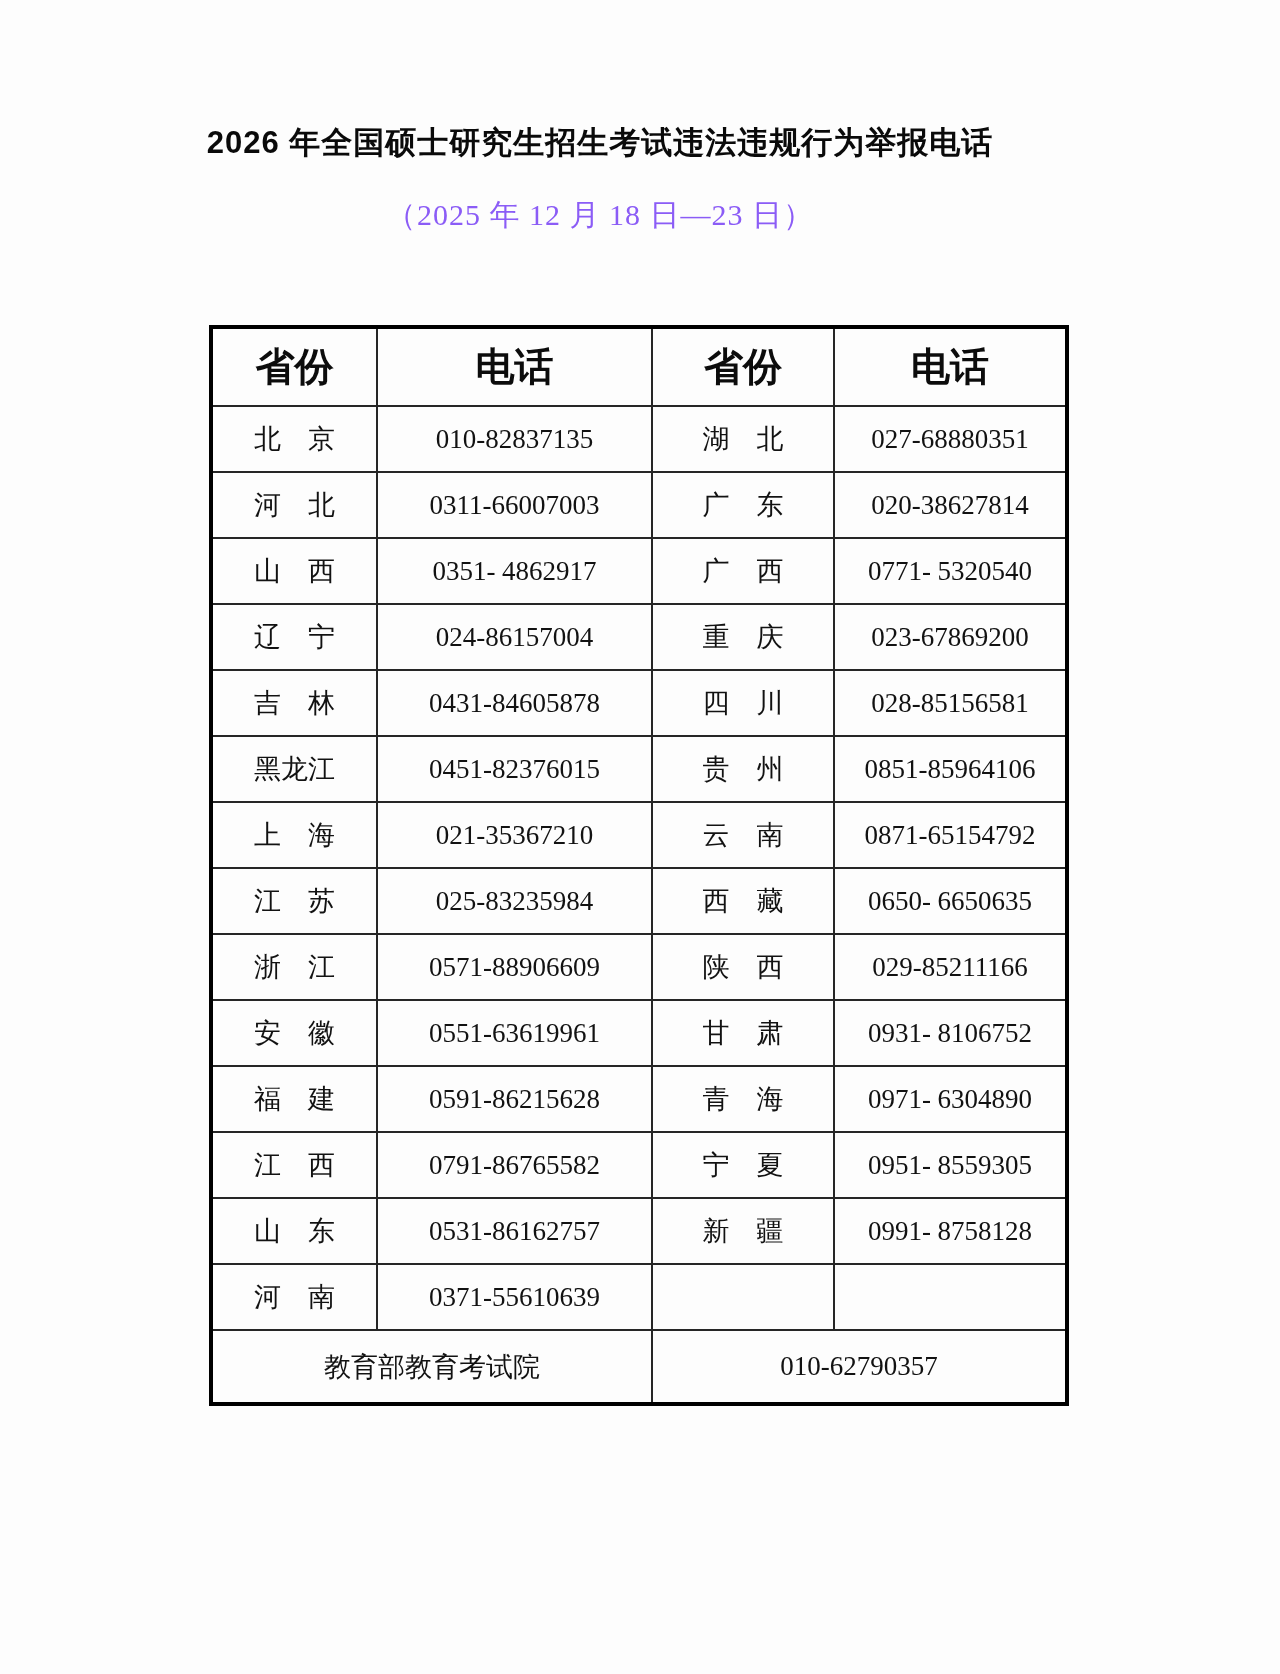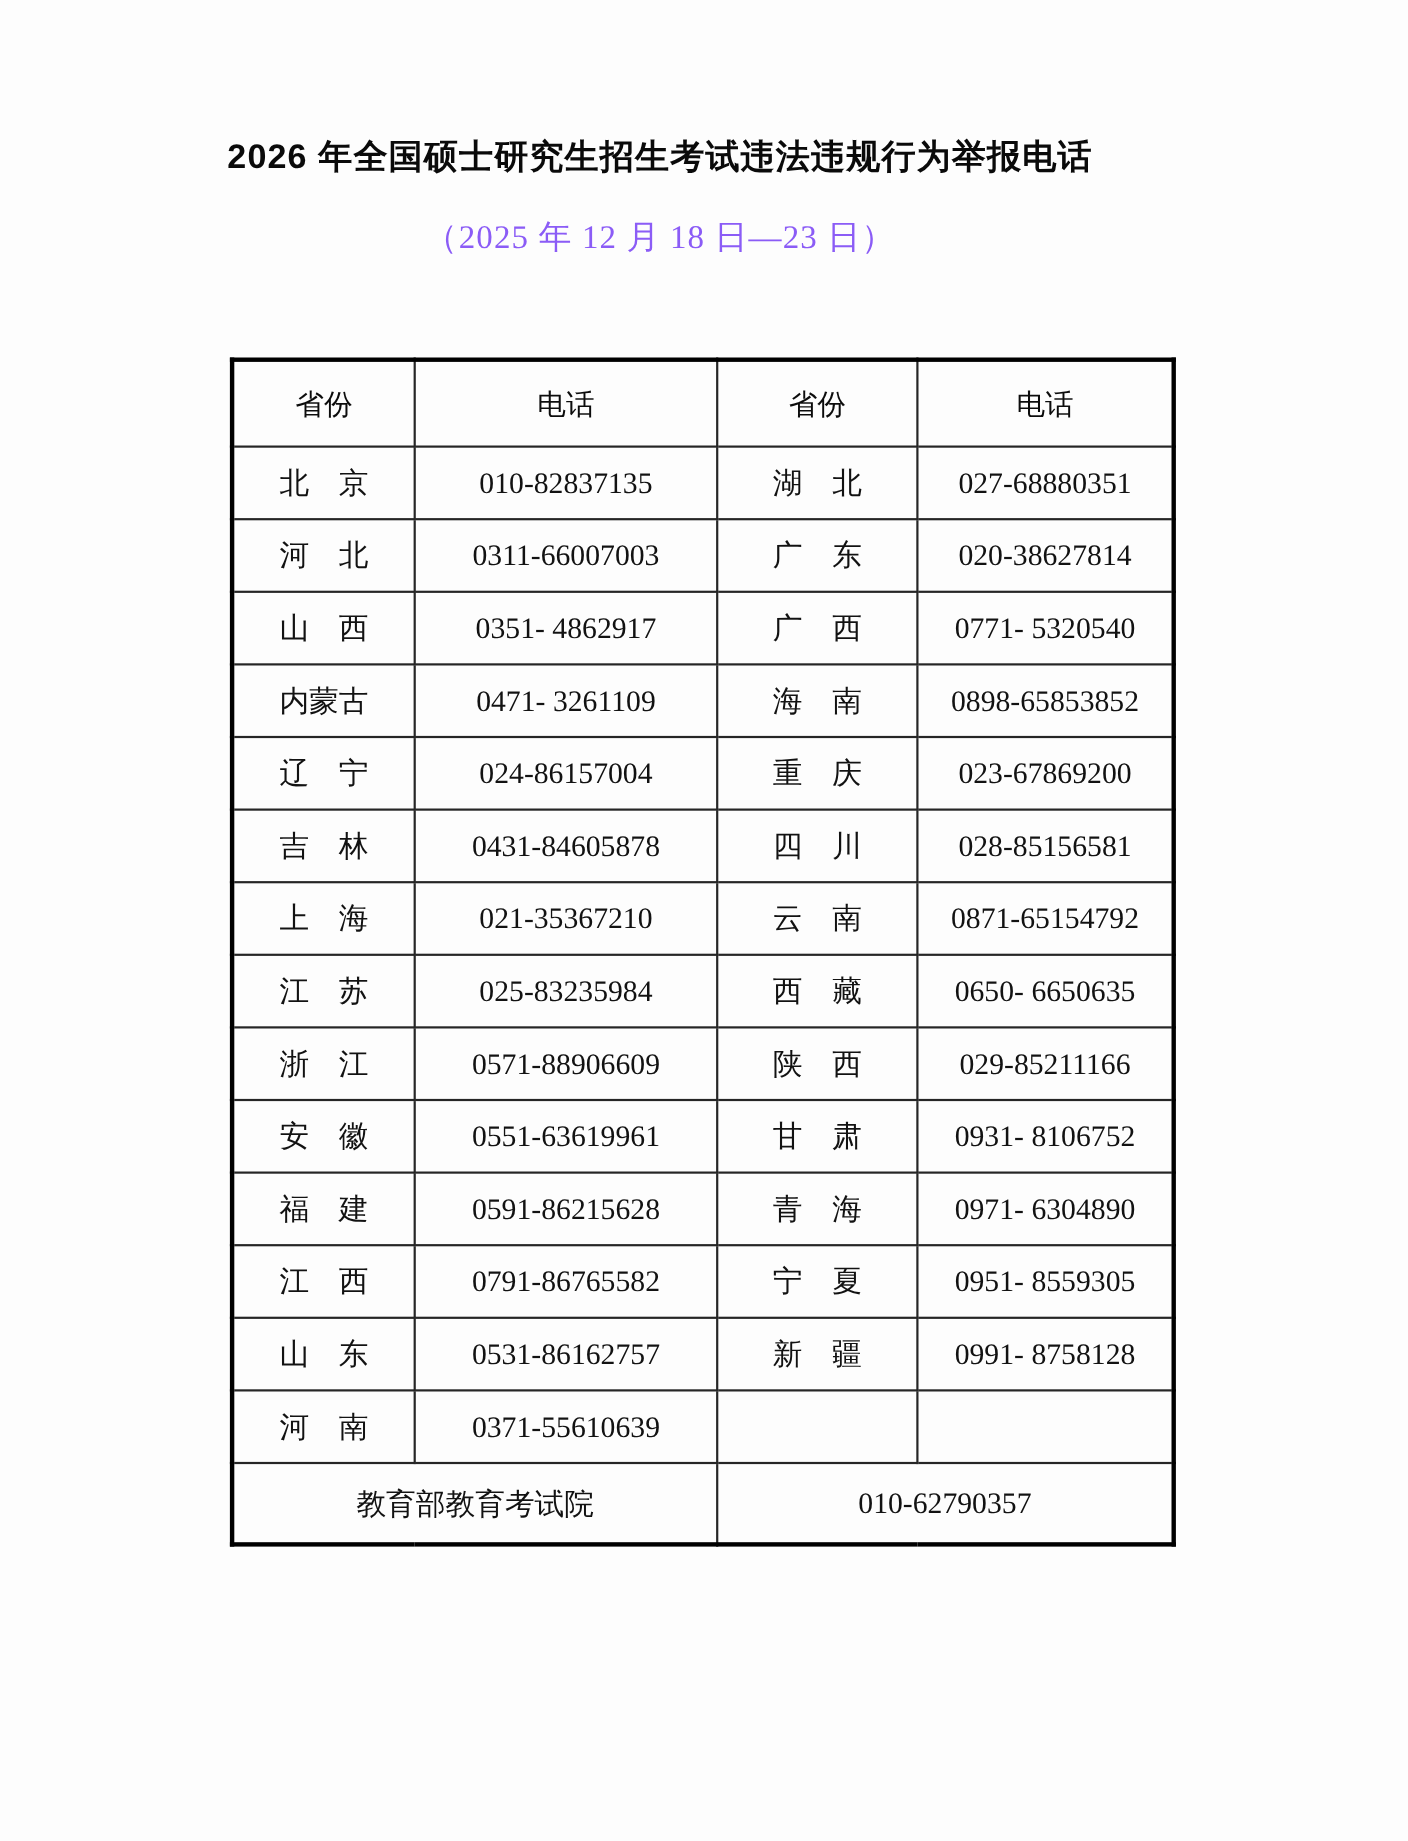--- a/index.html
+++ b/index.html
@@ -44,22 +44,22 @@
     border:2px solid #262626;
     text-align:center;
     vertical-align:middle;
     padding:0;
     overflow:hidden;
     white-space:nowrap;
   }
   table.hotline th{
     height:76px;
     font-family:"Liberation Sans", sans-serif;
-    font-weight:400;
-    font-size:26px;
+    font-weight:700;
+    font-size:39px;
     color:#0c0c0c;
   }
   table.hotline td{
     height:64px;
     font-size:27px;
     color:#121212;
   }
   td.province{
     font-size:28px;
   }
@@ -110,36 +110,36 @@
       <td class="province">广　东</td>
       <td class="phone">020-38627814</td>
     </tr>
     <tr>
       <td class="province">山　西</td>
       <td class="phone">0351- 4862917</td>
       <td class="province">广　西</td>
       <td class="phone">0771- 5320540</td>
     </tr>
     <tr>
-      <td class="province">内蒙古</td>
-      <td class="phone">0471- 3261109</td>
-      <td class="province">海　南</td>
-      <td class="phone">0898-65853852</td>
-    </tr>
-    <tr>
       <td class="province">辽　宁</td>
       <td class="phone">024-86157004</td>
       <td class="province">重　庆</td>
       <td class="phone">023-67869200</td>
     </tr>
     <tr>
       <td class="province">吉　林</td>
       <td class="phone">0431-84605878</td>
       <td class="province">四　川</td>
       <td class="phone">028-85156581</td>
+    </tr>
+    <tr>
+      <td class="province">黑龙江</td>
+      <td class="phone">0451-82376015</td>
+      <td class="province">贵　州</td>
+      <td class="phone">0851-85964106</td>
     </tr>
     <tr>
       <td class="province">上　海</td>
       <td class="phone">021-35367210</td>
       <td class="province">云　南</td>
       <td class="phone">0871-65154792</td>
     </tr>
     <tr>
       <td class="province">江　苏</td>
       <td class="phone">025-83235984</td>

